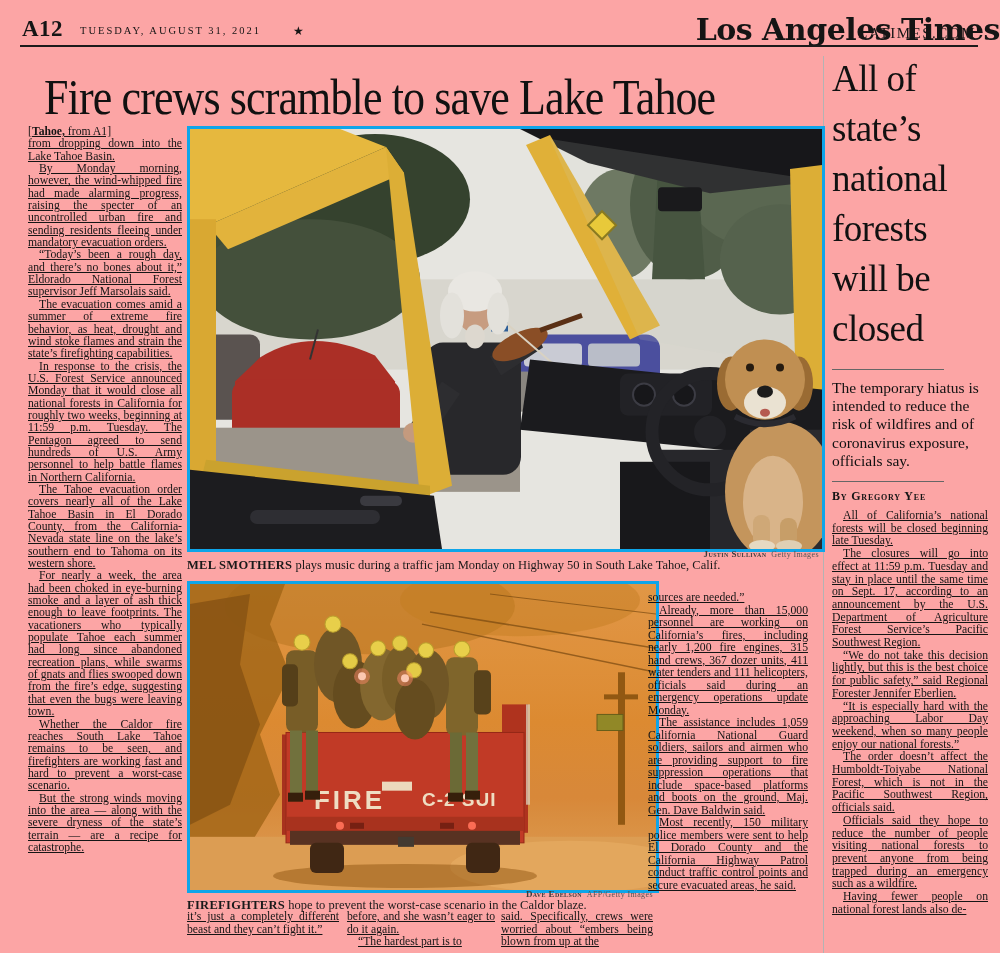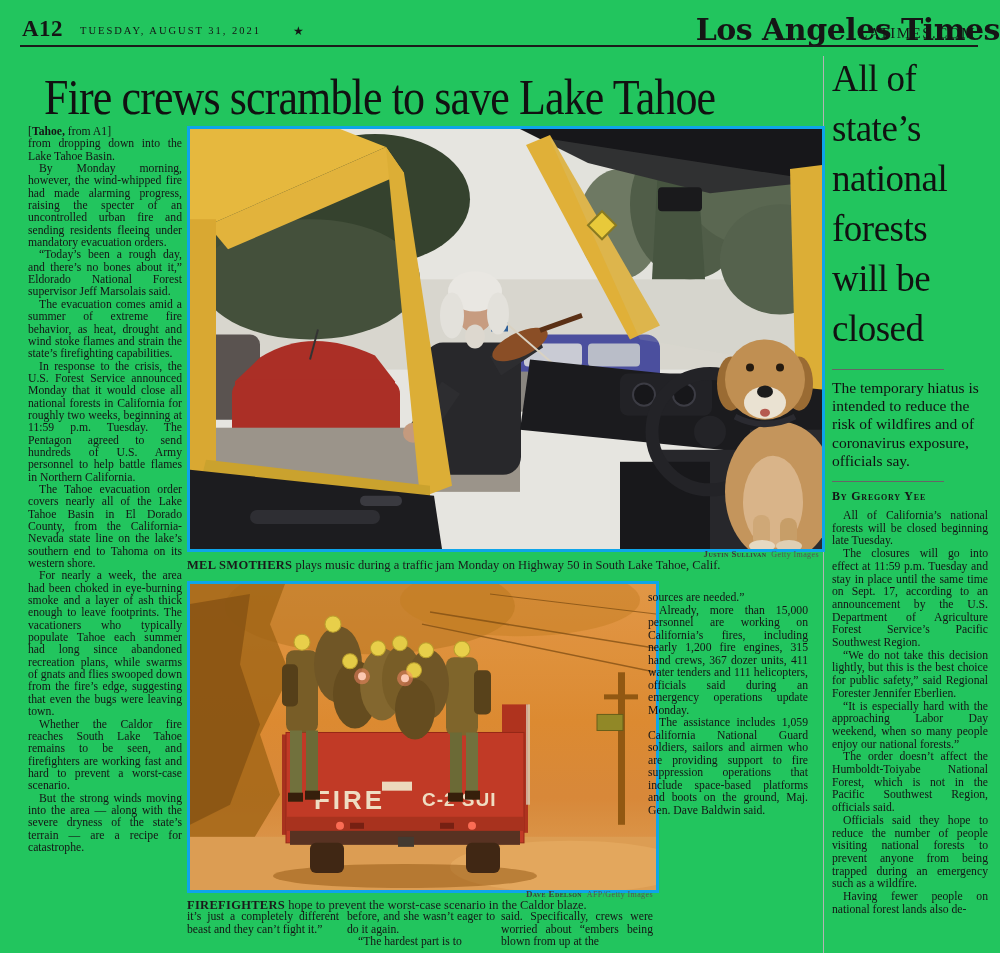--- a/index.html
+++ b/index.html
@@ -1,37 +1,37 @@
 <!DOCTYPE html>
 <html lang="en"><head>
 <meta charset="utf-8">
 <style>
   html,body{margin:0;padding:0;background:#e9e9e9;}
-  .page{position:relative;width:1000px;height:953px;background:#22c55e;
+  .page{position:relative;width:1000px;height:953px;background:#fca5a5;
         font-family:"Liberation Serif",serif;color:#151515;overflow:hidden;margin:0 auto;}
 
   
   .mast-page{position:absolute;left:22px;top:16px;font-size:23px;font-weight:bold;letter-spacing:.5px;}
   .mast-date{position:absolute;left:80px;top:25px;font-size:11px;letter-spacing:2px;font-variant:small-caps;
              text-transform:uppercase;font-size:10.5px;}
   .mast-star{position:absolute;left:293px;top:24px;font-size:12px;}
   .mast-name{position:absolute;left:0;right:0;top:12px;text-align:right;font-size:30px;font-weight:bold;
              font-family:"DejaVu Serif",serif;letter-spacing:-.5px;}
   .mast-site{position:absolute;right:24px;top:25px;font-size:15px;letter-spacing:1.5px;}
   .mast-rule{position:absolute;left:20px;right:22px;top:45px;height:2px;background:#1b1b1b;}
 
   
   .headline{position:absolute;left:26px;top:50px;white-space:nowrap;font-size:50px;font-weight:400;
             letter-spacing:-1px;color:#111;}
   .headline>span{display:inline-block;transform:scaleX(.88);transform-origin:left center;}
   .vrule{position:absolute;left:823px;top:56px;width:1px;height:897px;background:#b3b3b3;}
 
   
   .bodycol{position:absolute;font-size:11.7px;text-align:justify;overflow:hidden;}
-  .bodycol p{margin:0;text-indent:11px;}
+  .bodycol p{margin:0;text-indent:11px;text-decoration:underline;}
   .bodycol p.ni{text-indent:0;}
   .col-left{left:28px;top:126px;width:154px;height:827px;line-height:12.35px;}
   .col-mid{left:648px;top:592px;width:160px;height:361px;line-height:12.5px;}
   .bcol{top:911px;height:42px;line-height:12.6px;}
   .bcol1{left:187px;width:152px;}
   .bcol2{left:347px;width:148px;}
   .bcol3{left:501px;width:152px;}
   .tagline{font-weight:normal;}
   .tagline b{font-weight:bold;}
 
@@ -280,20 +280,21 @@
       <rect width="466" height="305" fill="#d97f28" opacity=".1"></rect>
     </svg>
   </div>
   <div class="credit credit2"><span class="cname">Dave Edelson</span>&nbsp;&nbsp;<span>AFP/Getty Images</span></div>
   <div class="caption caption2"><b>FIREFIGHTERS</b><span> hope to prevent the worst-case scenario in the Caldor blaze.</span></div>
 
   <div class="bodycol col-mid">
     <p class="ni">sources are needed.”</p>
     <p>Already, more than 15,000 personnel are working on California’s fires, including nearly 1,200 fire engines, 315 hand crews, 367 dozer units, 411 water tenders and 111 helicopters, officials said during an emergency operations update Monday.</p>
     <p>The assistance includes 1,059 California National Guard soldiers, sailors and airmen who are providing support to fire suppression operations that include space-based platforms and boots on the ground, Maj. Gen. Dave Baldwin said.</p>
+    <p>Most recently, 150 military police members were sent to help El Dorado County and the California Highway Patrol conduct traffic control points and secure evacuated areas, he said.</p>
   </div>
 
   <div class="bodycol bcol bcol1">
     <p class="ni">it’s just a completely different beast and they can’t fight it.”</p>
   </div>
   <div class="bodycol bcol bcol2">
     <p class="ni">before, and she wasn’t eager to do it again.</p>
     <p>“The hardest part is to</p>
   </div>
   <div class="bodycol bcol bcol3">

